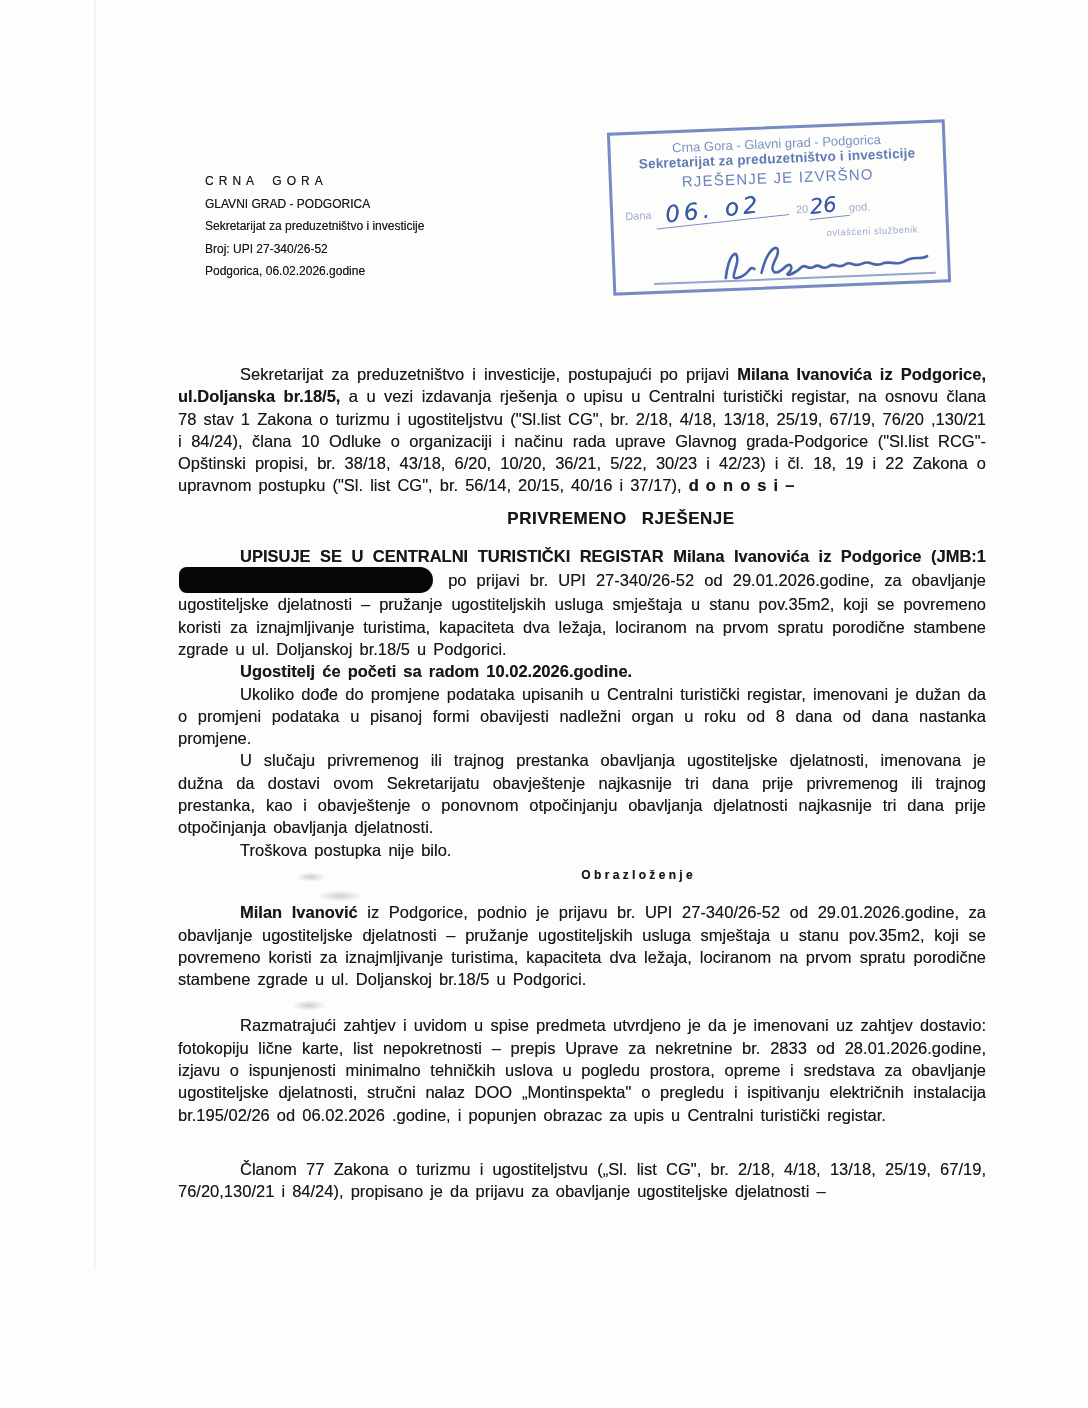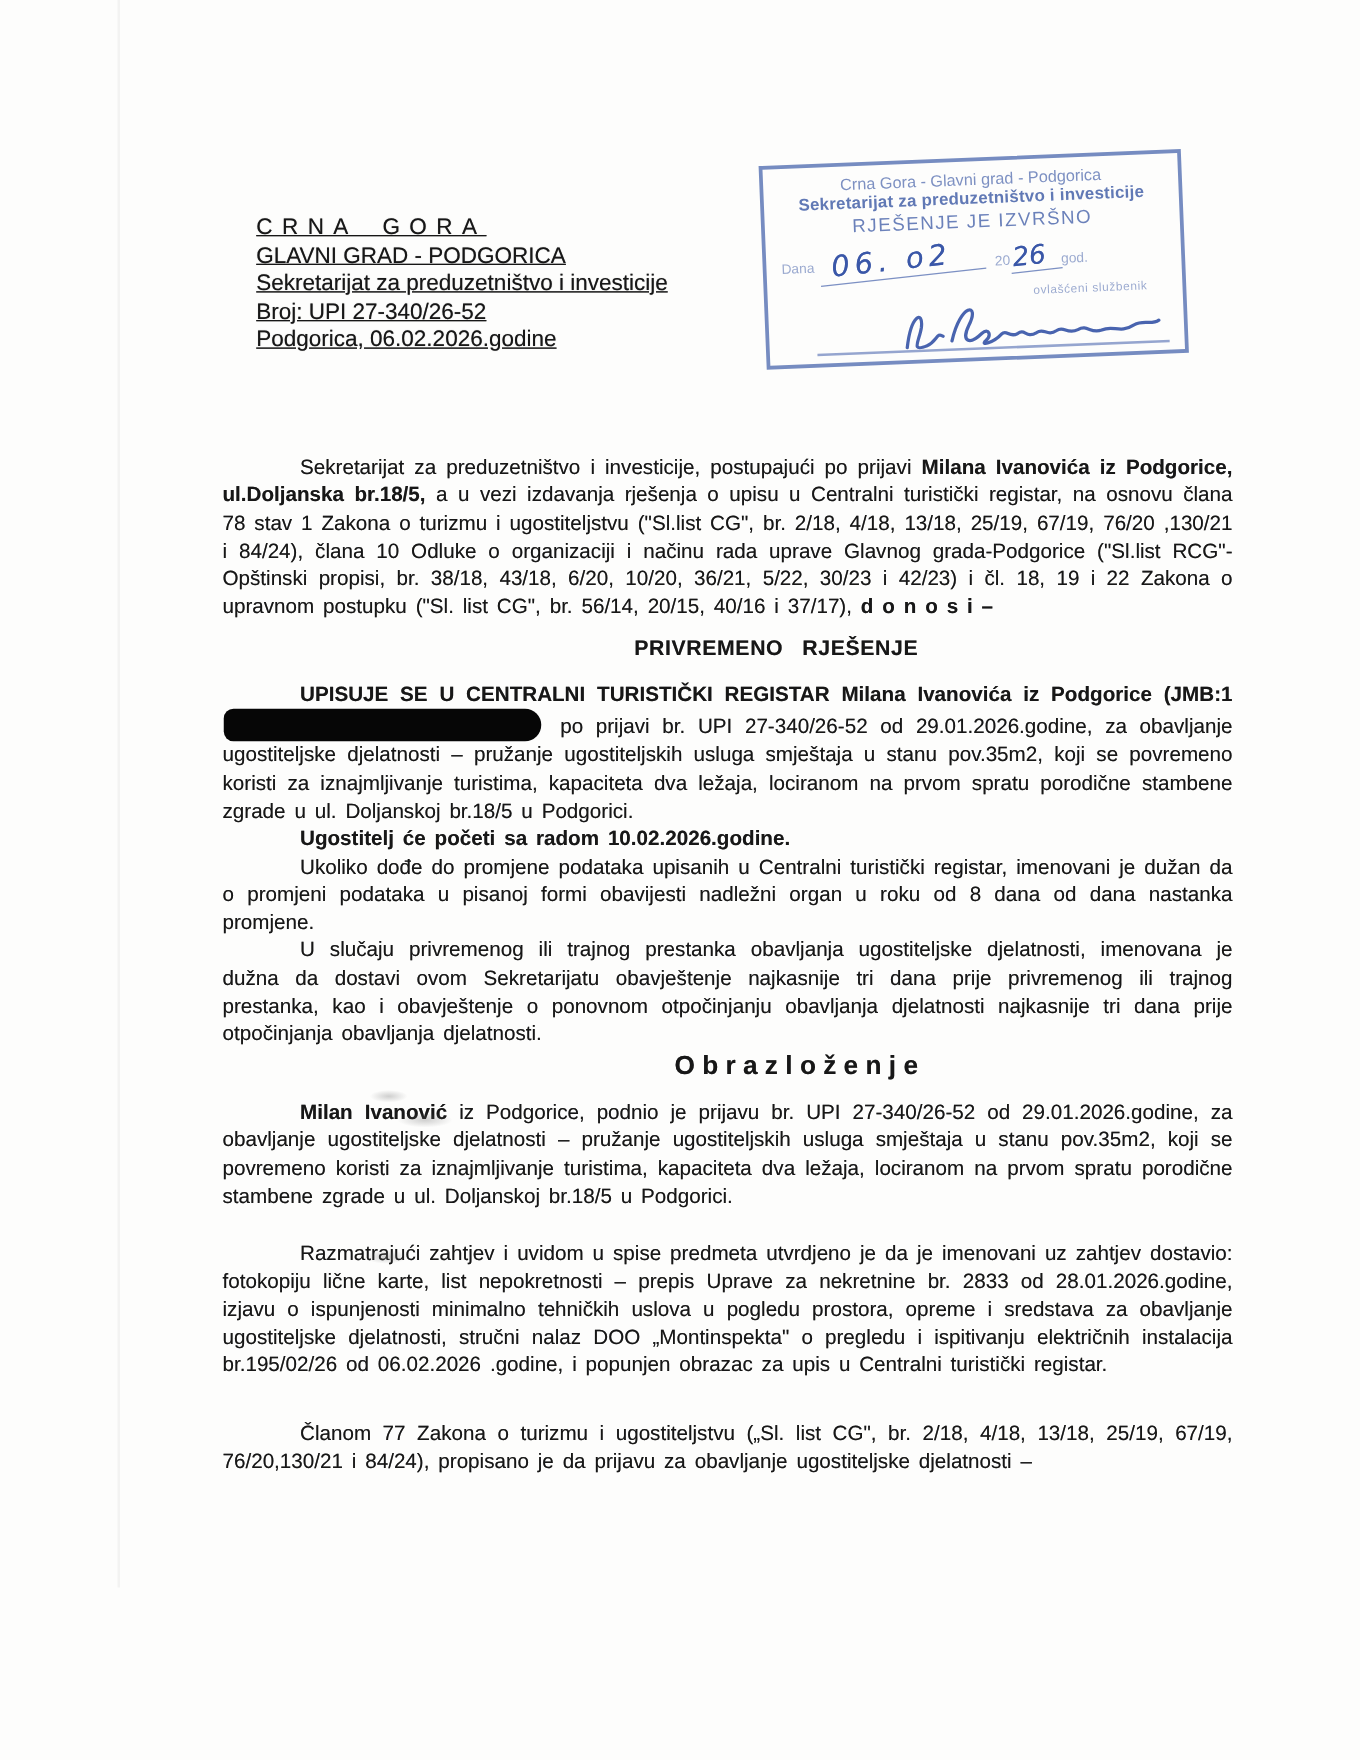--- a/index.html
+++ b/index.html
@@ -8,22 +8,22 @@
     position:relative;
     width:1088px;height:1408px;
     background:#fdfdfc;
     margin:0 auto;
     overflow:hidden;
     font-family:"Liberation Sans",sans-serif;
     color:#171717;
   }
   .scan-edge{position:absolute;left:94px;top:0;width:2px;height:1270px;background:rgba(0,0,0,0.04);}
   
-  .header-block{position:absolute;left:205px;top:170px;font-size:18px;line-height:22.5px;
-    text-shadow:0 0 .6px rgba(0,0,0,.55);text-decoration:underline;}
+  .header-block{position:absolute;left:205px;top:170px;font-size:12px;line-height:22.5px;
+    text-shadow:0 0 .6px rgba(0,0,0,.55);}
   .hdr-country{letter-spacing:.42em;word-spacing:.45em;}
   
   .stamp{
     position:absolute;left:610px;top:126px;width:338px;
     transform:rotate(-2.3deg);
     border:3px solid rgba(80,107,176,.78);
     color:#4c67ac;
     padding:7px 8px 4px 8px;
     text-align:center;
     box-sizing:border-box;
@@ -55,21 +55,21 @@
   .para{margin:0;text-align:justify;text-indent:62px;word-spacing:2.5px;}
   .para.no-just{text-align:left;}
   .bold{font-weight:bold;}
   .spaced-bold{font-weight:bold;}
   .doc-title{
     font-size:17px;font-weight:bold;width:fit-content;
     margin:11px auto 15px;transform:translateX(39px);
     word-spacing:10px;letter-spacing:.5px;
   }
   .doc-subtitle{
-    font-size:21px;font-weight:bold;width:fit-content;
+    font-size:12px;font-weight:bold;width:fit-content;
     margin:3px auto 15px;transform:translateX(55px);
   }
   .redaction{
     display:inline-block;width:254px;height:26px;background:#060606;
     border-radius:9px 15px 15px 9px;vertical-align:-7px;margin:0 5px 0 1px;
   }
   .gap-top{margin-top:24px;}
   .gap-top-lg{margin-top:32px;}
   .artifact{position:absolute;border-radius:50%;
     background:radial-gradient(closest-side, rgba(110,110,110,.32), rgba(110,110,110,0));}
@@ -118,20 +118,21 @@
 
     <p class="para"><b>UPISUJE SE U CENTRALNI TURISTIČKI REGISTAR Milana Ivanovića iz Podgorice (JMB:1</b><span class="redaction"></span><span> po prijavi br. UPI 27-340/26-52 od 29.01.2026.godine, za obavljanje ugostiteljske djelatnosti – pružanje ugostiteljskih usluga smještaja u stanu pov.35m2, koji se povremeno koristi za iznajmljivanje turistima, kapaciteta dva ležaja, lociranom na prvom spratu porodične stambene zgrade u ul. Doljanskoj br.18/5 u Podgorici.</span></p>
 
     <p class="para bold no-just">Ugostitelj će početi sa radom 10.02.2026.godine.</p>
 
     <p class="para">Ukoliko dođe do promjene podataka upisanih u Centralni turistički registar, imenovani je dužan da o promjeni podataka u pisanoj formi obavijesti nadležni organ u roku od 8 dana od dana nastanka promjene.</p>
 
     <p class="para">U slučaju privremenog ili trajnog prestanka obavljanja ugostiteljske djelatnosti, imenovana je dužna da dostavi ovom Sekretarijatu obavještenje najkasnije tri dana prije privremenog ili trajnog prestanka, kao i obavještenje o ponovnom otpočinjanju obavljanja djelatnosti najkasnije tri dana prije otpočinjanja obavljanja djelatnosti.</p>
 
 
+    <p class="para no-just">Troškova postupka nije bilo.</p>
 
     <div class="doc-subtitle">O b r a z l o ž e n j e</div>
 
     <p class="para"><b>Milan Ivanović</b><span> iz Podgorice, podnio je prijavu br. UPI 27-340/26-52 od 29.01.2026.godine, za obavljanje ugostiteljske djelatnosti – pružanje ugostiteljskih usluga smještaja u stanu pov.35m2, koji se povremeno koristi za iznajmljivanje turistima, kapaciteta dva ležaja, lociranom na prvom spratu porodične stambene zgrade u ul. Doljanskoj br.18/5 u Podgorici.</span></p>
 
     <p class="para gap-top">Razmatrajući zahtjev i uvidom u spise predmeta utvrdjeno je da je imenovani uz zahtjev dostavio: fotokopiju lične karte, list nepokretnosti – prepis Uprave za nekretnine br. 2833 od 28.01.2026.godine, izjavu o ispunjenosti minimalno tehničkih uslova u pogledu prostora, opreme i sredstava za obavljanje ugostiteljske djelatnosti, stručni nalaz DOO „Montinspekta" o pregledu i ispitivanju električnih instalacija br.195/02/26 od 06.02.2026 .godine, i popunjen obrazac za upis u Centralni turistički registar.</p>
 
     <p class="para gap-top-lg">Članom 77 Zakona o turizmu i ugostiteljstvu („Sl. list CG", br. 2/18, 4/18, 13/18, 25/19, 67/19, 76/20,130/21 i 84/24), propisano je da prijavu za obavljanje ugostiteljske djelatnosti –</p>
   </div>
 

